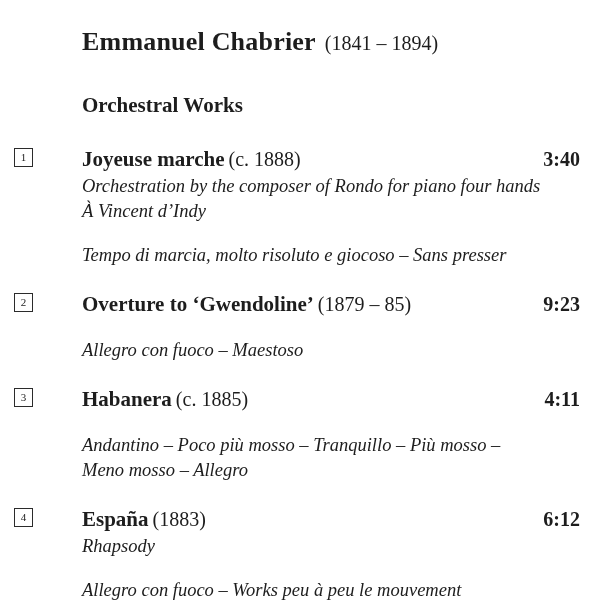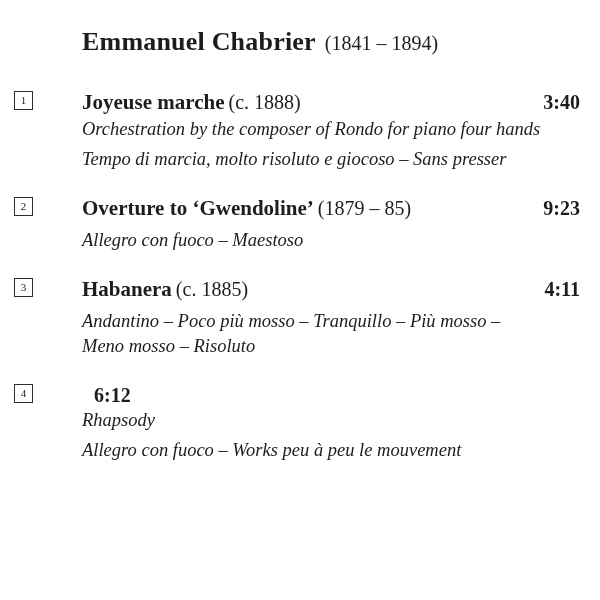--- a/index.html
+++ b/index.html
@@ -53,46 +53,48 @@
   .title-main { font-weight: 700; font-size: 21px; }
   .title-note { font-size: 20px; }
   .duration { font-weight: 700; font-size: 20px; margin-left: 12px; }
 
   .desc-line, .tempo-line {
     font-size: 18.5px;
     line-height: 25px;
     white-space: nowrap;
     font-style: italic;
   }
-  .tempo-group { margin-top: 5px; }
+  .tempo-group { margin-top: 19px; }
 </style>
 </head>
 <body>
 
 <div class="page">
   <div class="content">
 
     <div class="composer-line">
       <span class="composer-name">Emmanuel Chabrier</span>
       <span class="composer-dates">(1841 – 1894)</span>
     </div>
 
+    <div class="section-title">Orchestral Works</div>
 
     <div class="track first">
       <div class="num-box">
         <span>1</span>
       </div>
       <div class="title-row">
         <div>
           <span class="title-main">Joyeuse marche</span>
           <span class="title-note">(c. 1888)</span>
         </div>
         <span class="duration">3:40</span>
       </div>
       <div class="desc-line">Orchestration by the composer of Rondo for piano four hands</div>
+      <div class="desc-line">À Vincent d’Indy</div>
       <div class="tempo-group">
         <div class="tempo-line">Tempo di marcia, molto risoluto e giocoso – Sans presser</div>
       </div>
     </div>
 
     <div class="track">
       <div class="num-box">
         <span>2</span>
       </div>
       <div class="title-row">
@@ -113,29 +115,33 @@
       </div>
       <div class="title-row">
         <div>
           <span class="title-main">Habanera</span>
           <span class="title-note">(c. 1885)</span>
         </div>
         <span class="duration">4:11</span>
       </div>
       <div class="tempo-group">
         <div class="tempo-line">Andantino – Poco più mosso – Tranquillo – Più mosso –</div>
-        <div class="tempo-line">Meno mosso – Risoluto</div>
+        <div class="tempo-line">Meno mosso – Allegro</div>
       </div>
     </div>
 
     <div class="track">
       <div class="num-box">
         <span>4</span>
       </div>
       <div class="title-row">
+        <div>
+          <span class="title-main">España</span>
+          <span class="title-note">(1883)</span>
+        </div>
         <span class="duration">6:12</span>
       </div>
       <div class="desc-line">Rhapsody</div>
       <div class="tempo-group">
         <div class="tempo-line">Allegro con fuoco – Works peu à peu le mouvement</div>
       </div>
     </div>
 
   </div>
 </div>

